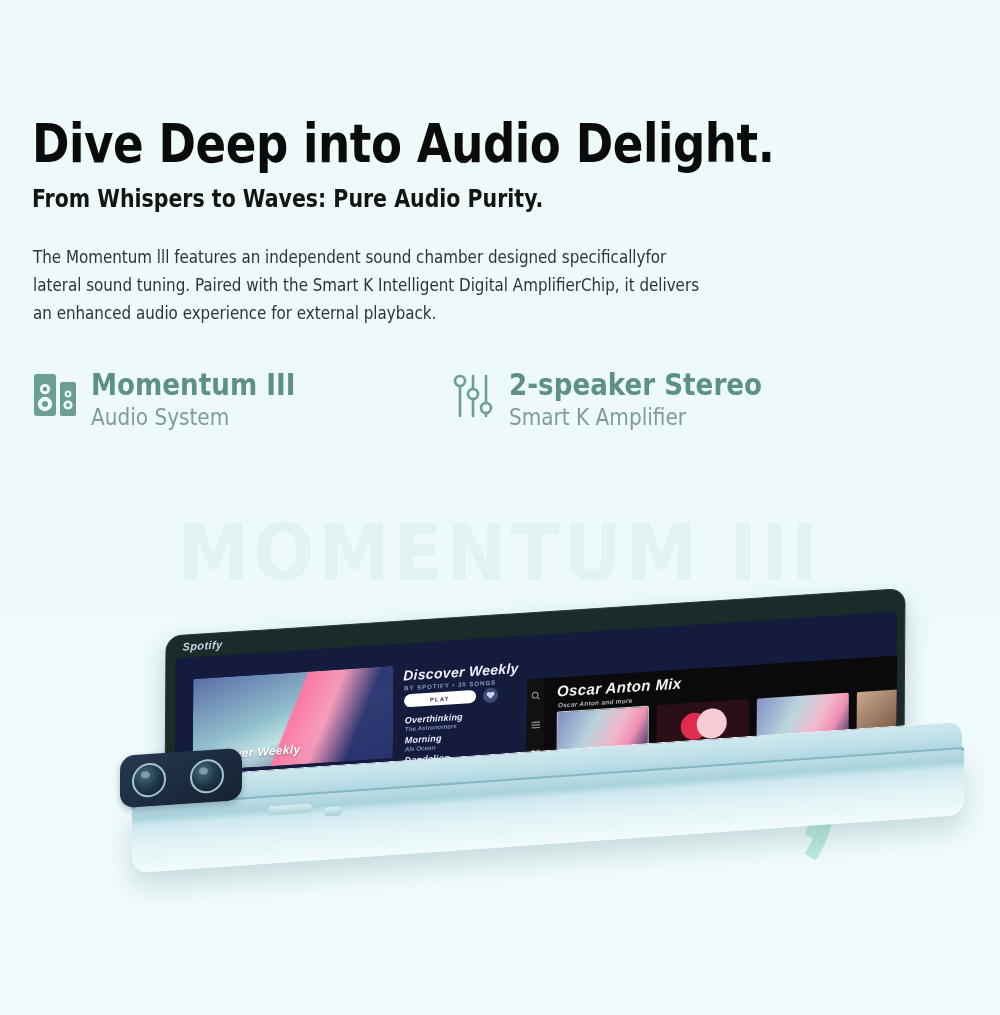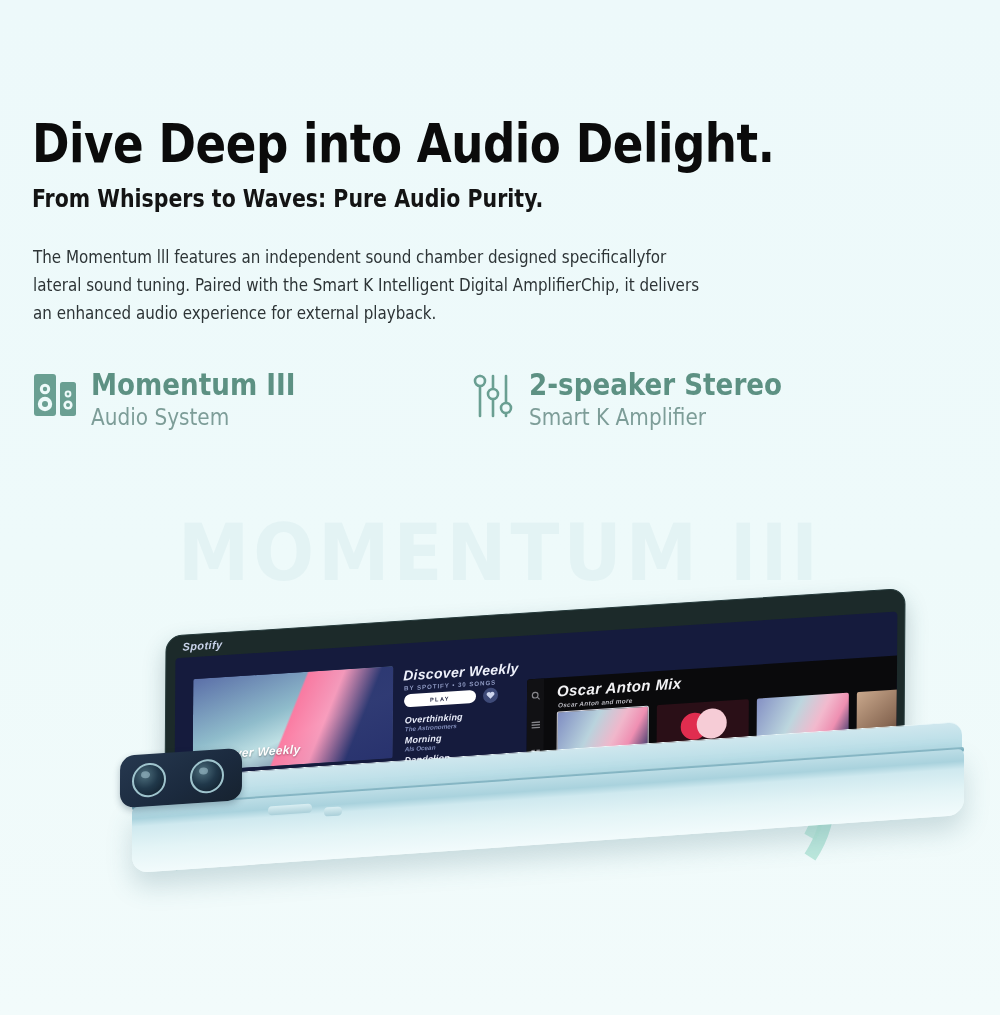--- a/index.html
+++ b/index.html
@@ -48,21 +48,21 @@
     transform: scaleX(0.96);
     transform-origin: left top;
   }
 
   
   .features { position: absolute; left: 33px; top: 368px; width: 930px; }
   .feature {
     position: absolute; display: flex; align-items: flex-start; gap: 14px;
   }
   .feature.f1 { left: 0px; top: 0px; }
-  .feature.f2 { left: 440px; top: 0px; }
+  .feature.f2 { left: 420px; top: 0px; }
   .feat-icon { flex: 0 0 auto; padding-top: 4px; }
   .feat-text { display: flex; flex-direction: column; }
   .feat-title {
     font-family: "DejaVu Sans Condensed", "Liberation Sans Narrow", "Liberation Sans", sans-serif;
     font-weight: bold; font-size: 30px; color: #5d9183;
     line-height: 34px; white-space: nowrap;
     transform: scaleX(0.97); transform-origin: left center;
   }
   .feat-sub {
     font-family: "DejaVu Sans Condensed", "Liberation Sans Narrow", "Liberation Sans", sans-serif;

